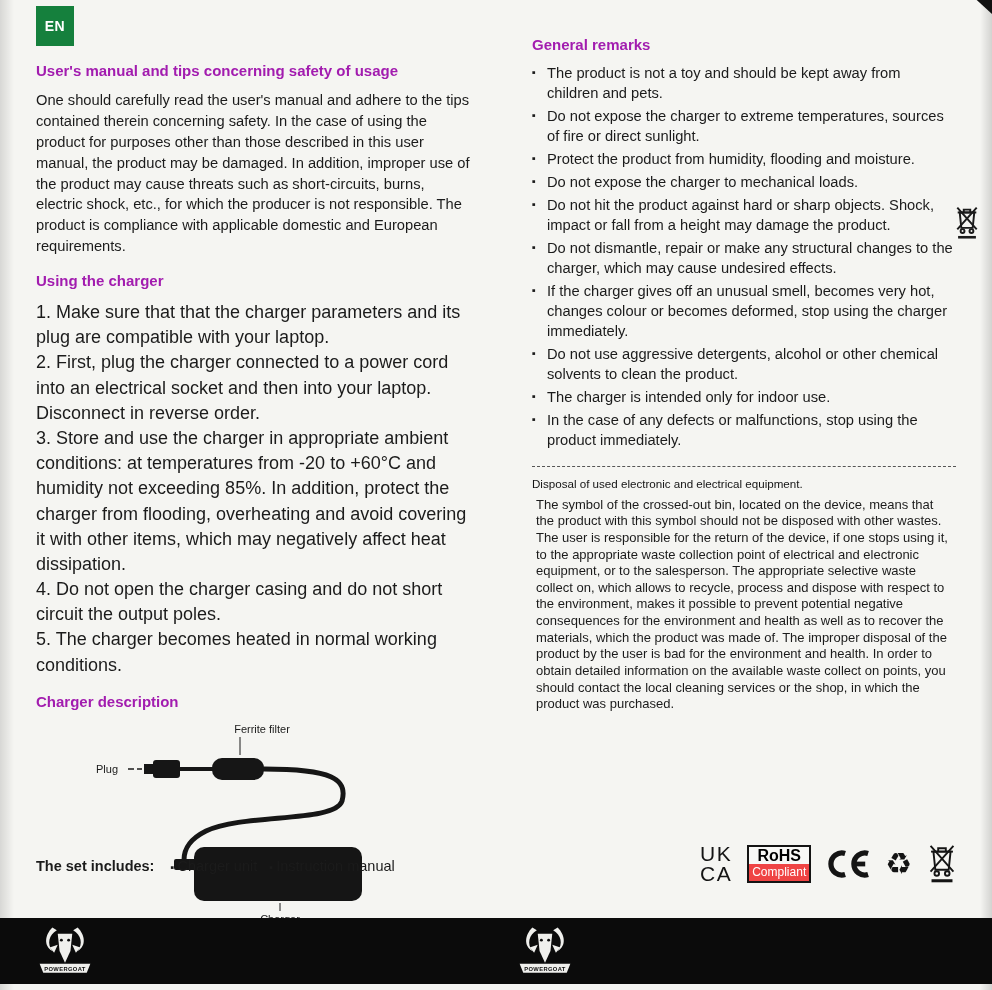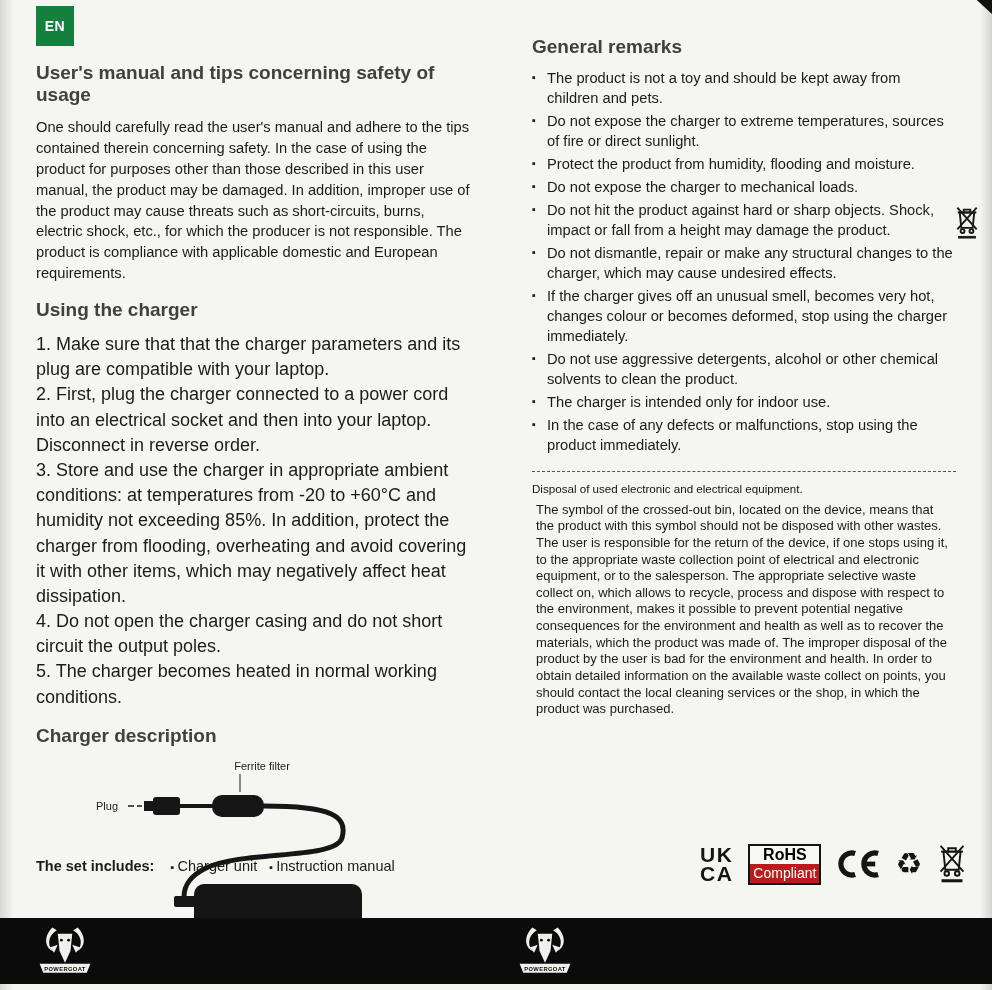--- a/index.html
+++ b/index.html
@@ -21,21 +21,21 @@
 
   .en-badge {
     position:absolute; left:36px; top:6px; width:38px; height:40px;
     background:#15803d; color:#fff; font-weight:bold; font-size:14px;
     display:flex; align-items:center; justify-content:center; letter-spacing:0.5px;
   }
 
   .col-left  { position:absolute; left:36px;  top:62px; width:434px; }
   .col-right { position:absolute; left:532px; top:36px; width:424px; }
 
-  .h { font-weight:bold; font-size:19px; margin:0 0 11px; color:#404040; }
+  .h { font-weight:bold; font-size:15px; margin:0 0 11px; color:#a21caf; }
   .intro { font-size:14.7px; line-height:1.42; margin:0 0 15px; }
   .steps { margin:0 0 15px; }
   .steps p { margin:0; font-size:18px; line-height:1.4; }
 
   ul.remarks { list-style:none; margin:0; padding:0; }
   ul.remarks li {
     position:relative; padding-left:15px; font-size:14.7px; line-height:1.36; margin:0 0 3px;
   }
   ul.remarks li::before {
     content:"▪"; position:absolute; left:0; top:1px; font-size:11px; color:#1b1b1b;
@@ -49,24 +49,24 @@
   .diagram { margin:6px 0 0 58px; }
   .diagram svg { display:block; }
   .dlabel { font-size:11px; fill:#1b1b1b; font-family:"Liberation Sans", sans-serif; }
 
   .set-includes { position:absolute; left:36px; top:858px; font-size:14.5px; }
   .set-includes .lbl { font-weight:bold; margin-right:4px; }
   .set-item { margin-left:8px; }
   .set-item::before { content:"▪ "; font-size:11px; }
 
   .marks { position:absolute; left:700px; top:844px; display:flex; align-items:center; gap:15px; }
-  .ukca { font-weight:bold; font-size:21px; line-height:0.94; letter-spacing:1.5px; color:#141414; }
+  .ukca { font-weight:normal; font-size:21px; line-height:0.94; letter-spacing:1.5px; color:#141414; }
   .rohs { border:2.5px solid #141414; text-align:center; min-width:62px; background:#f8f8f6; }
   .rohs-title { font-weight:bold; font-size:16px; line-height:1.12; padding:0 5px; color:#000000; }
-  .rohs-sub { background:#b91c1c; color:#fff; font-size:14px; padding:1px 3px 2px; }
+  .rohs-sub { background:#ef4444; color:#fff; font-size:12px; padding:1px 3px 2px; }
   .recycle { font-family:"DejaVu Sans", sans-serif; font-size:30px; line-height:1; color:#141414; }
   .mark-svg { display:block; }
 
   .margin-bin { position:absolute; left:954px; top:206px; }
 
   .footer { position:absolute; left:0; top:918px; width:992px; height:66px; background:#0b0b0b; }
   .goat { position:absolute; top:4px; width:58px; height:58px; }
   .goat-1 { left:36px; }
   .goat-2 { left:516px; }
 </style>

